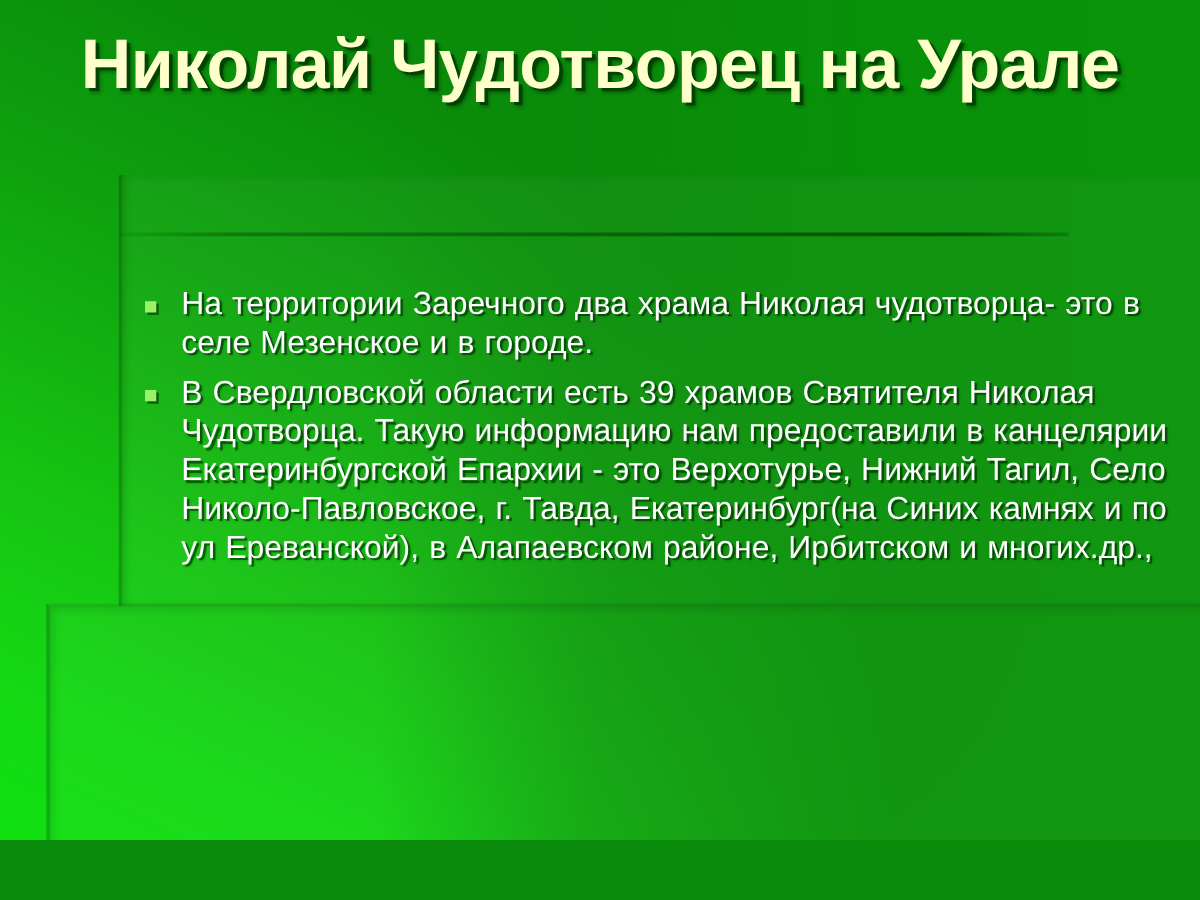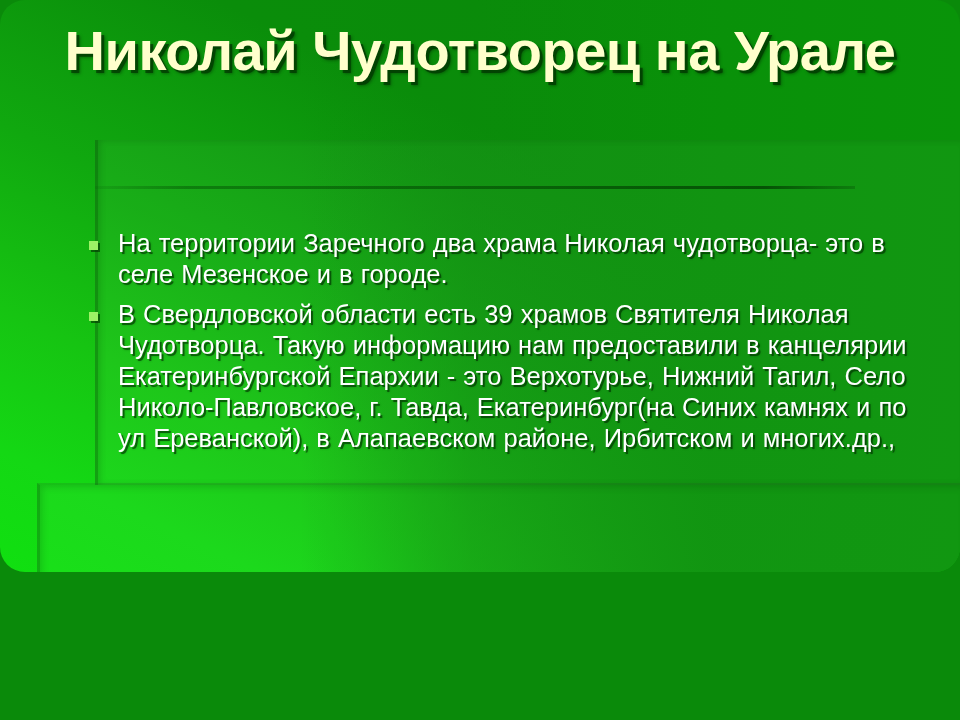--- a/index.html
+++ b/index.html
@@ -12,32 +12,31 @@
     height: 720px;
     overflow: hidden;
     font-family: "Liberation Sans", sans-serif;
     background: #0a8a0a;
   }
 
   
   #slide {
     position: relative;
     width: 960px;
-    height: 572px;
+    height: 672px;
     overflow: hidden;
     
     background:
       linear-gradient(205deg,
         #0a8a0a 0%,
         #0a8d0a 34%,
         #10a80f 56%,
         #16c412 74%,
         #14d814 88%,
         #10e010 100%);
-    border-radius: 25px;
   }
 
   
   #slide::after {
     content: "";
     position: absolute;
     left: 300px;
     top: 0;
     width: 660px;
     height: 720px;
@@ -113,21 +112,21 @@
         rgba(0,70,0,0.42) 12%,
         rgba(0,60,0,0.55) 55%,
         rgba(0,55,0,0.70) 88%,
         rgba(0,55,0,0.25) 100%);
     z-index: 5;
   }
 
   
   #body-list {
     position: absolute;
-    left: 85px;
+    left: 112px;
     top: 228px;
     width: 845px;
     margin: 0;
     padding: 0;
     list-style: none;
     z-index: 7;
   }
   .bullet-item {
     position: relative;
     padding-left: 33px;

